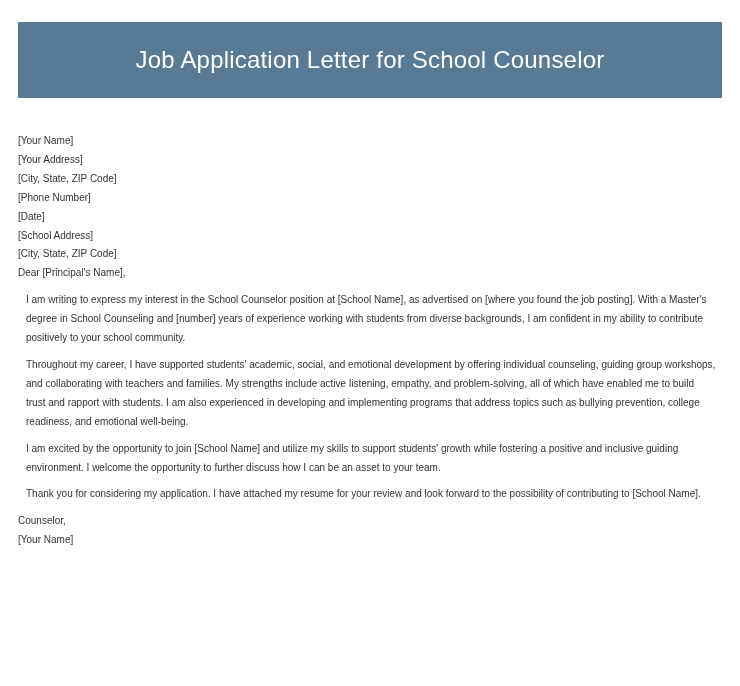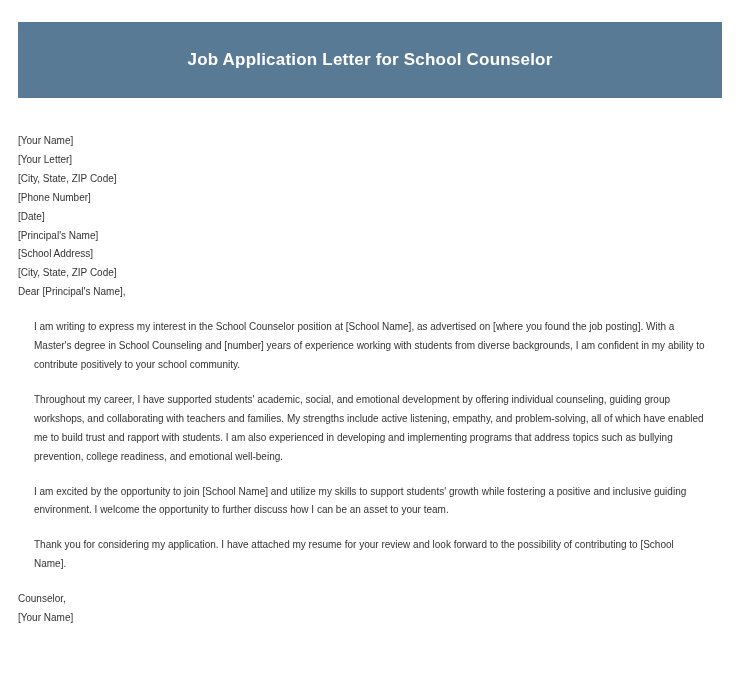--- a/index.html
+++ b/index.html
@@ -26,67 +26,66 @@
     top: 22px;
     width: 704px;
     height: 76px;
     background: #587a95;
     display: flex;
     align-items: center;
     justify-content: center;
   }
   .header-title {
     color: #ffffff;
-    font-size: 17px;
-    font-weight: 700;
+    font-size: 24px;
+    font-weight: 400;
     letter-spacing: 0.2px;
     text-align: center;
     line-height: 1.2;
   }
   .letter-body {
     position: absolute;
     left: 18px;
     top: 132px;
     width: 706px;
     font-size: 10px;
     line-height: 18.9px;
     color: #333333;
   }
   .letter-line {
     margin: 0;
     padding: 0;
     white-space: pre-wrap;
   }
   .para {
-    margin: 16px;
+    margin: 8px;
     padding: 0;
     text-align: left;
   }
 </style>
 </head>
 <body>
 
 <div class="page">
 
   <div class="header-band">
     <div class="header-title">Job Application Letter for School Counselor</div>
   </div>
 
   <div class="letter-body">
 
     <div>
       <p class="letter-line">[Your Name]</p>
-      <p class="letter-line">[Your Letter]</p>
+      <p class="letter-line">[Your Address]</p>
       <p class="letter-line">[City, State, ZIP Code]</p>
       <p class="letter-line">[Phone Number]</p>
       <p class="letter-line">[Date]</p>
     </div>
 
     <div>
-      <p class="letter-line">[Principal's Name]</p>
       <p class="letter-line">[School Address]</p>
       <p class="letter-line">[City, State, ZIP Code]</p>
     </div>
 
     <p class="letter-line">Dear [Principal's Name],</p>
 
     <p class="para">I am writing to express my interest in the School Counselor position at [School Name], as advertised on [where you found the job posting]. With a Master's degree in School Counseling and [number] years of experience working with students from diverse backgrounds, I am confident in my ability to contribute positively to your school community.</p>
     <p class="para">Throughout my career, I have supported students' academic, social, and emotional development by offering individual counseling, guiding group workshops, and collaborating with teachers and families. My strengths include active listening, empathy, and problem-solving, all of which have enabled me to build trust and rapport with students. I am also experienced in developing and implementing programs that address topics such as bullying prevention, college readiness, and emotional well-being.</p>
     <p class="para">I am excited by the opportunity to join [School Name] and utilize my skills to support students' growth while fostering a positive and inclusive guiding environment. I welcome the opportunity to further discuss how I can be an asset to your team.</p>
     <p class="para">Thank you for considering my application. I have attached my resume for your review and look forward to the possibility of contributing to [School Name].</p>

